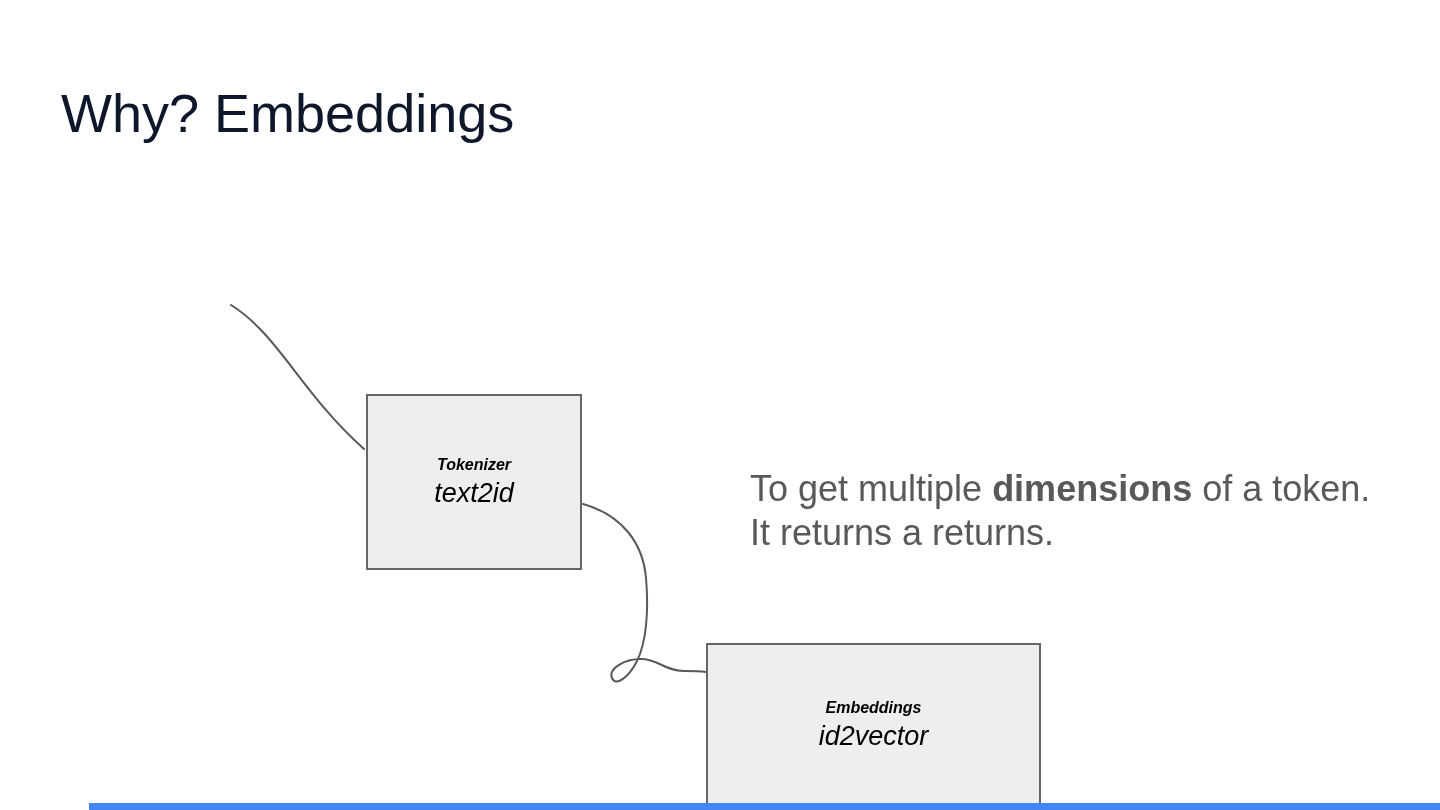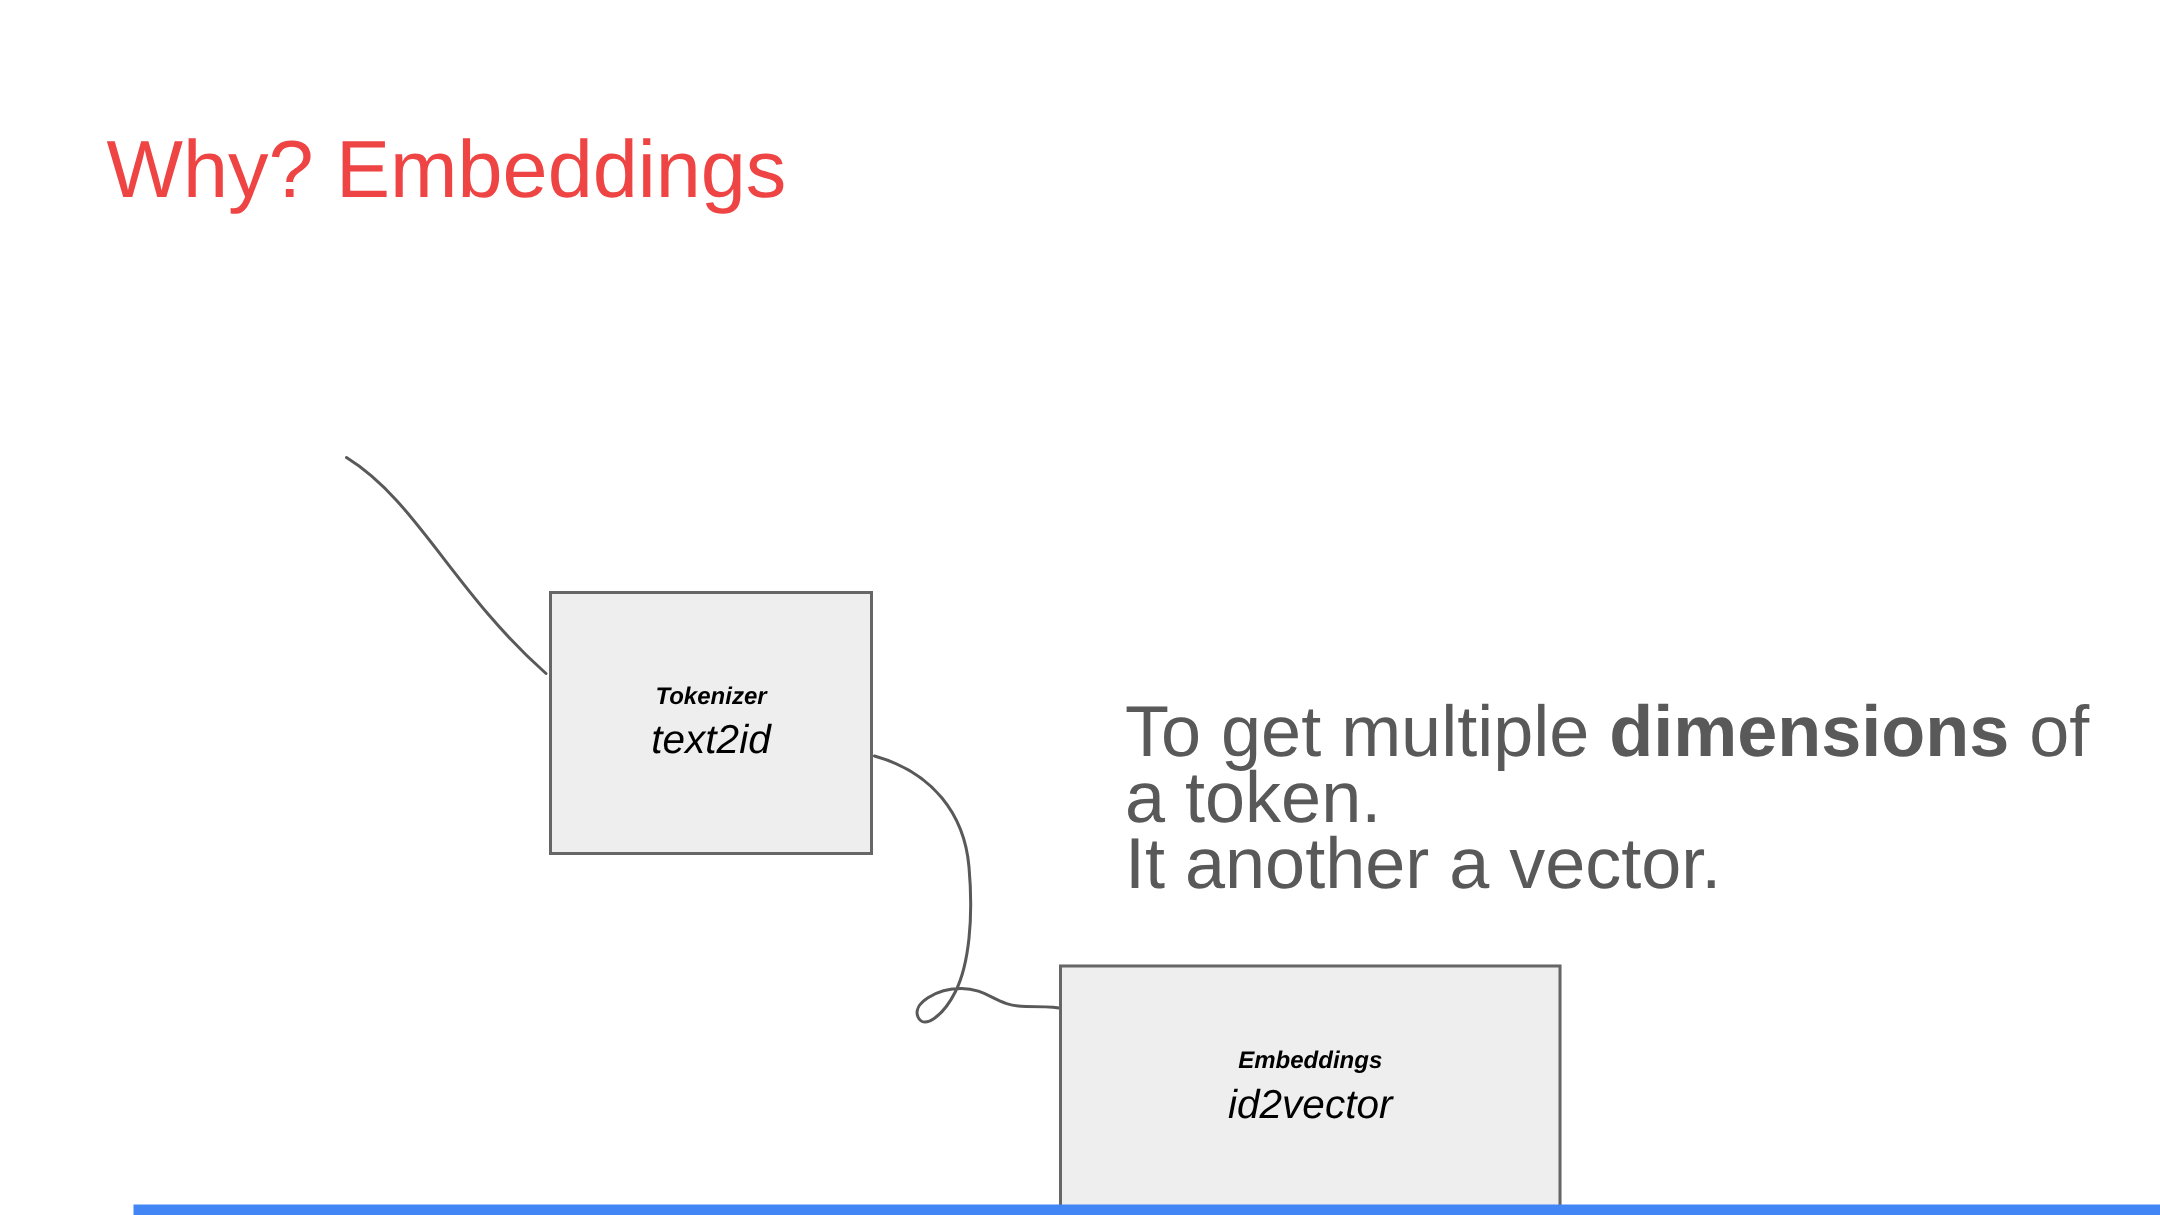--- a/index.html
+++ b/index.html
@@ -16,23 +16,22 @@
     width: 1440px;
     height: 810px;
     background: #ffffff;
   }
   .slide-title {
     position: absolute;
     left: 61px;
     top: 86px;
     font-size: 54px;
     line-height: 1;
-    color: #ef4444;
+    color: #0f172a;
     white-space: nowrap;
-    margin-left: 10px;
   }
   .input-text {
     position: absolute;
     left: 131px;
     top: 249px;
     font-size: 37px;
     line-height: 1.15;
     color: #595959;
     white-space: nowrap;
   }
@@ -79,21 +78,21 @@
     font-weight: 400;
     color: #000000;
     line-height: 1.2;
     margin-top: 3px;
   }
   .description {
     position: absolute;
     left: 750px;
     top: 467px;
     width: 660px;
-    font-size: 48px;
+    font-size: 36px;
     line-height: 44px;
     color: #595959;
   }
   .description .bold {
     font-weight: 700;
   }
   .bottom-bar {
     position: absolute;
     left: 89px;
     bottom: 0;
@@ -128,18 +127,18 @@
 
   <div class="node node-embeddings">
     <div class="node-title">Embeddings</div>
     <div class="node-subtitle">id2vector</div>
   </div>
 
   <div class="description">
     <div>
       <span>To get multiple </span><span class="bold">dimensions</span><span> of a token.</span>
     </div>
-    <div>It another a vector.</div>
+    <div>It returns a returns.</div>
   </div>
 
   <div class="bottom-bar"></div>
 
 </div>
 
 </body></html>

